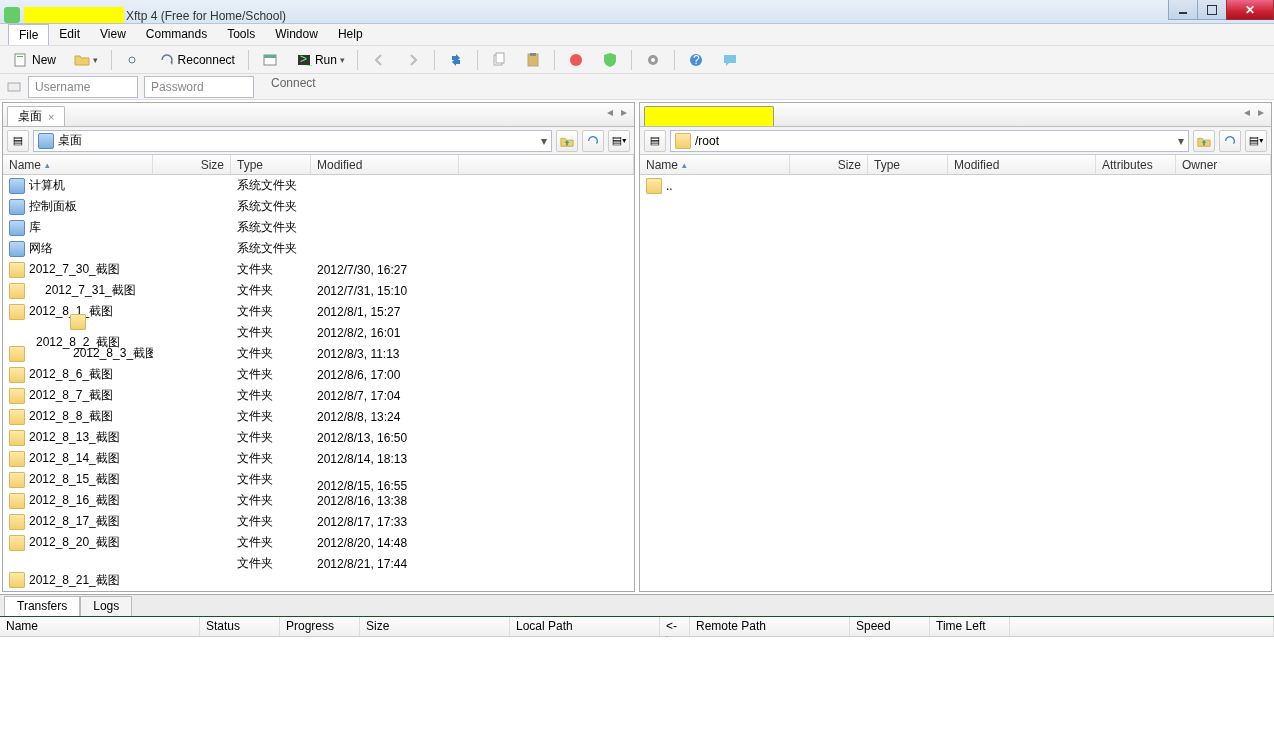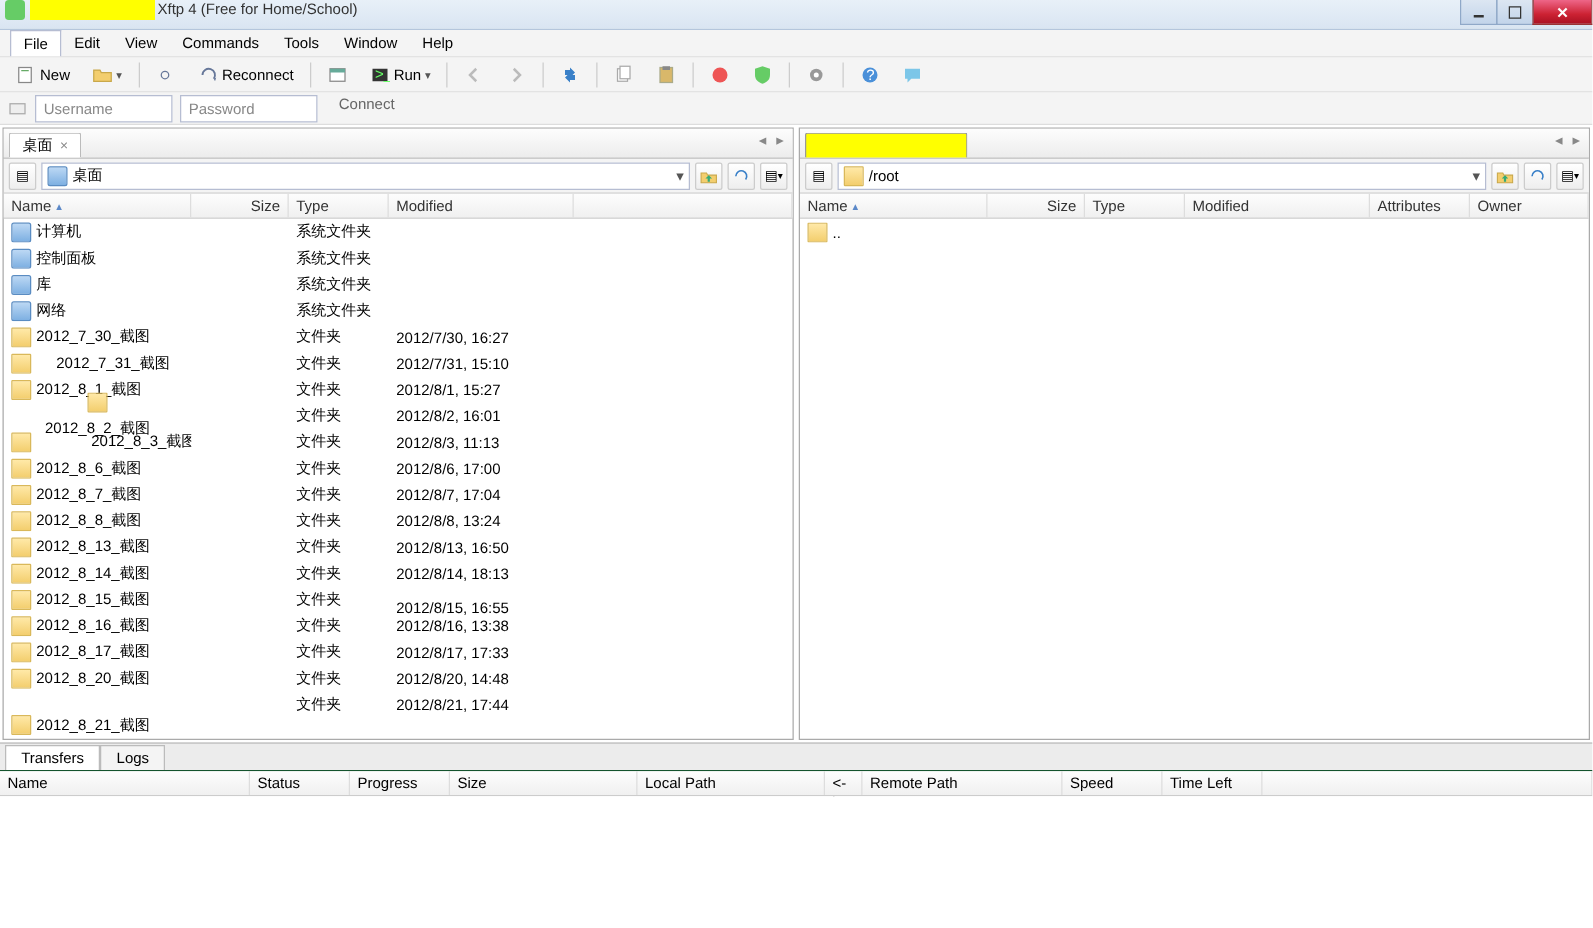--- a/index.html
+++ b/index.html
@@ -1,17 +1,17 @@
 <!DOCTYPE html>
 <html><head>
 <meta charset="utf-8">
 <style>
 * { margin:0; padding:0; box-sizing:border-box; font-family:"Microsoft YaHei","Segoe UI",Tahoma,sans-serif; font-size:12px; }
 body { background:#fff; width:1274px; height:742px; overflow:hidden; display:flex; flex-direction:column; }
-.titlebar { height:24px; background:linear-gradient(#e8f0f8,#d9e5f2); display:flex; align-items:flex-start; border-bottom:1px solid #b4c6dc; position:relative; }
+.titlebar { height:24px; background:linear-gradient(#e8f0f8,#d9e5f2); display:flex; align-items:flex-end; border-bottom:1px solid #b4c6dc; position:relative; }
 .titlebar .appicon { width:16px; height:16px; margin:0 4px; background:#6c6; border-radius:3px; }
 .titlebar .redact { background:#ffff00; width:100px; height:16px; }
 .titlebar .title { margin-left:2px; color:#333; }
 .winbtns { position:absolute; right:0; top:0; display:flex; height:20px; }
 .winbtn { width:30px; height:20px; display:flex; align-items:center; justify-content:center; background:linear-gradient(#dce6f2,#c2d4ea); border:1px solid #8fa8c8; border-top:none; margin-left:-1px; cursor:pointer; }
 .winbtn.min::before{content:"";width:8px;height:2px;background:#333;margin-top:6px;}
 .winbtn.max::before{content:"";width:8px;height:8px;border:1px solid #333;}
 .winbtn.close{background:linear-gradient(#e68,#c23 60%,#a12);border-color:#933;width:48px;}
 .winbtn.close::before{content:"✕";color:#fff;font-weight:bold;}
 .menubar { height:22px; background:#f4f4f4; display:flex; align-items:stretch; border-bottom:1px solid #ddd; padding-left:8px; }

